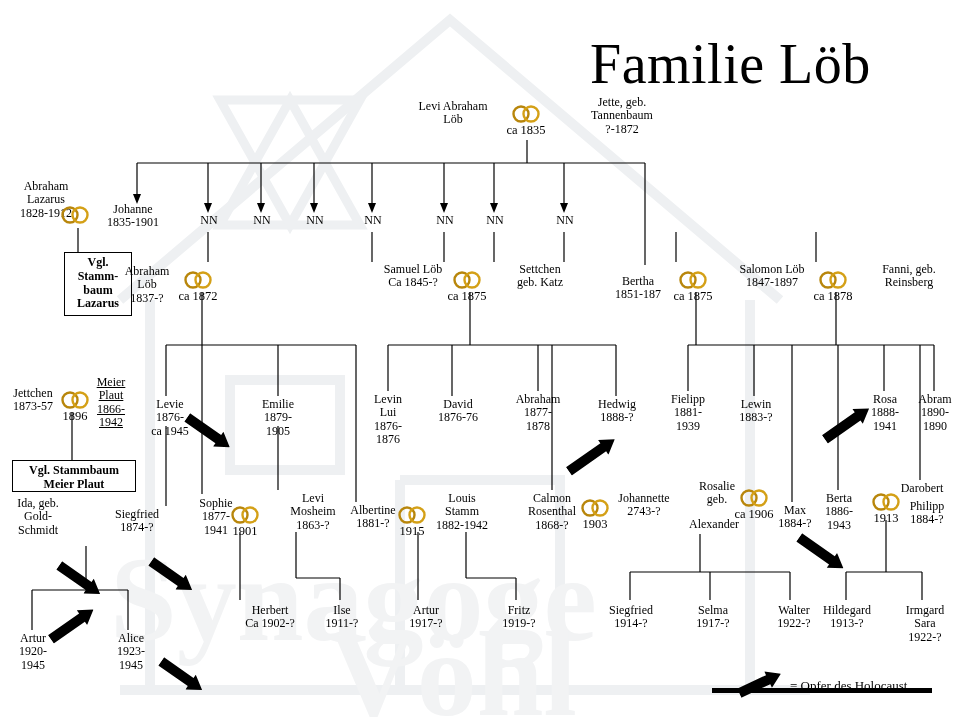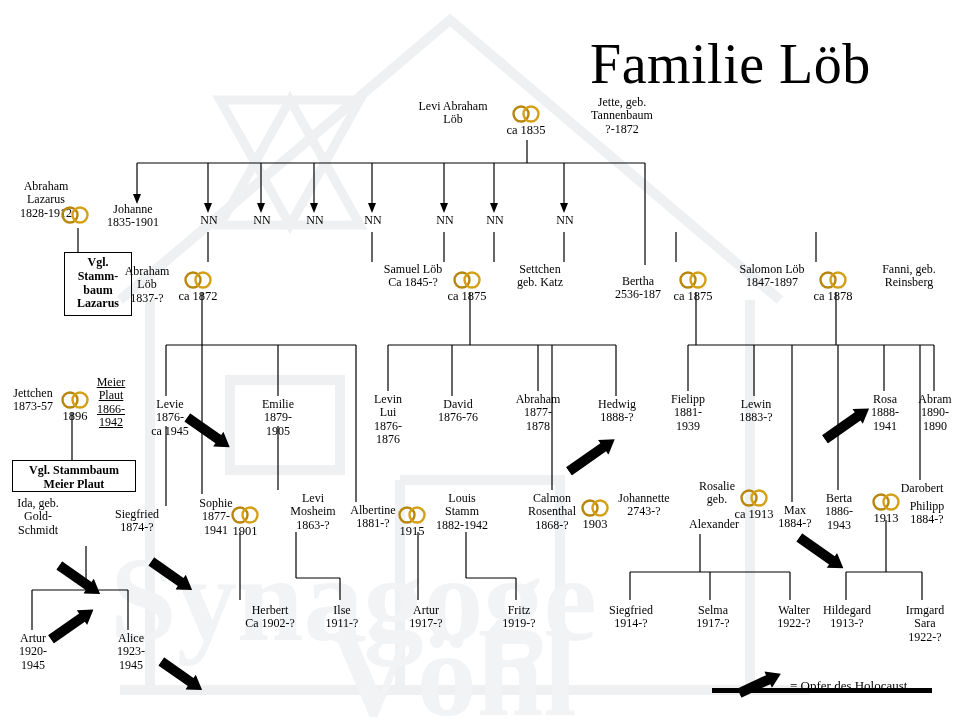--- a/index.html
+++ b/index.html
@@ -230,21 +230,21 @@
       <div class="node" style="left: 478px; top: 214px; width: 34px;">NN</div>
       <div class="node" style="left: 548px; top: 214px; width: 34px;">NN</div>
       <div class="node" style="left: 112px; top: 265px; width: 70px;">Abraham
 Löb
 1837-?</div>
       <div class="node" style="left: 368px; top: 263px; width: 90px;">Samuel Löb
 Ca 1845-?</div>
       <div class="node" style="left: 502px; top: 263px; width: 76px;">Settchen
 geb. Katz</div>
       <div class="node" style="left: 602px; top: 275px; width: 72px;">Bertha
-2536-187</div>
+1851-187</div>
       <div class="node" style="left: 724px; top: 263px; width: 96px;">Salomon  Löb
 1847-1897</div>
       <div class="node" style="left: 866px; top: 263px; width: 86px;">Fanni, geb.
 Reinsberg</div>
       <div class="node" style="left: 2px; top: 387px; width: 62px;">Jettchen
 1873-57</div>
       <div class="node" style="left: 86px; top: 376px; width: 50px; text-decoration: underline;">Meier
 Plaut
 1866-
 1942</div>
@@ -385,21 +385,21 @@
       <div class="marrlabel" style="left: 381px; top: 525px; width: 62px;">1915</div>
       <div class="rings" style="left: 578px; top: 498px;"><svg width="34" height="20" viewBox="0 0 34 20" xmlns="http://www.w3.org/2000/svg">
           <circle cx="12" cy="10" r="7.5" fill="none" stroke="#b8860b" stroke-width="2.4"></circle>
           <circle cx="22" cy="10" r="7.5" fill="none" stroke="#d4a017" stroke-width="2.4"></circle>
         </svg></div>
       <div class="marrlabel" style="left: 564px; top: 518px; width: 62px;">1903</div>
       <div class="rings" style="left: 737px; top: 488px;"><svg width="34" height="20" viewBox="0 0 34 20" xmlns="http://www.w3.org/2000/svg">
           <circle cx="12" cy="10" r="7.5" fill="none" stroke="#b8860b" stroke-width="2.4"></circle>
           <circle cx="22" cy="10" r="7.5" fill="none" stroke="#d4a017" stroke-width="2.4"></circle>
         </svg></div>
-      <div class="marrlabel" style="left: 723px; top: 508px; width: 62px;">ca 1913</div>
+      <div class="marrlabel" style="left: 723px; top: 508px; width: 62px;">ca 1906</div>
       <div class="rings" style="left: 869px; top: 492px;"><svg width="34" height="20" viewBox="0 0 34 20" xmlns="http://www.w3.org/2000/svg">
           <circle cx="12" cy="10" r="7.5" fill="none" stroke="#b8860b" stroke-width="2.4"></circle>
           <circle cx="22" cy="10" r="7.5" fill="none" stroke="#d4a017" stroke-width="2.4"></circle>
         </svg></div>
       <div class="marrlabel" style="left: 855px; top: 512px; width: 62px;">1913</div>
       <div style="position: absolute; left: 186px; top: 408px; transform: rotate(35deg); transform-origin: 0px 50%;"><svg width="52" height="18" viewBox="0 0 52 18" xmlns="http://www.w3.org/2000/svg">
           <polygon points="0,4 38,4 38,0 52,9 38,18 38,14 0,14" fill="#000"></polygon>
         </svg></div>
       <div style="position: absolute; left: 570px; top: 462px; transform: rotate(-35deg); transform-origin: 0px 50%;"><svg width="56" height="18" viewBox="0 0 56 18" xmlns="http://www.w3.org/2000/svg">
           <polygon points="0,4 42,4 42,0 56,9 42,18 42,14 0,14" fill="#000"></polygon>

